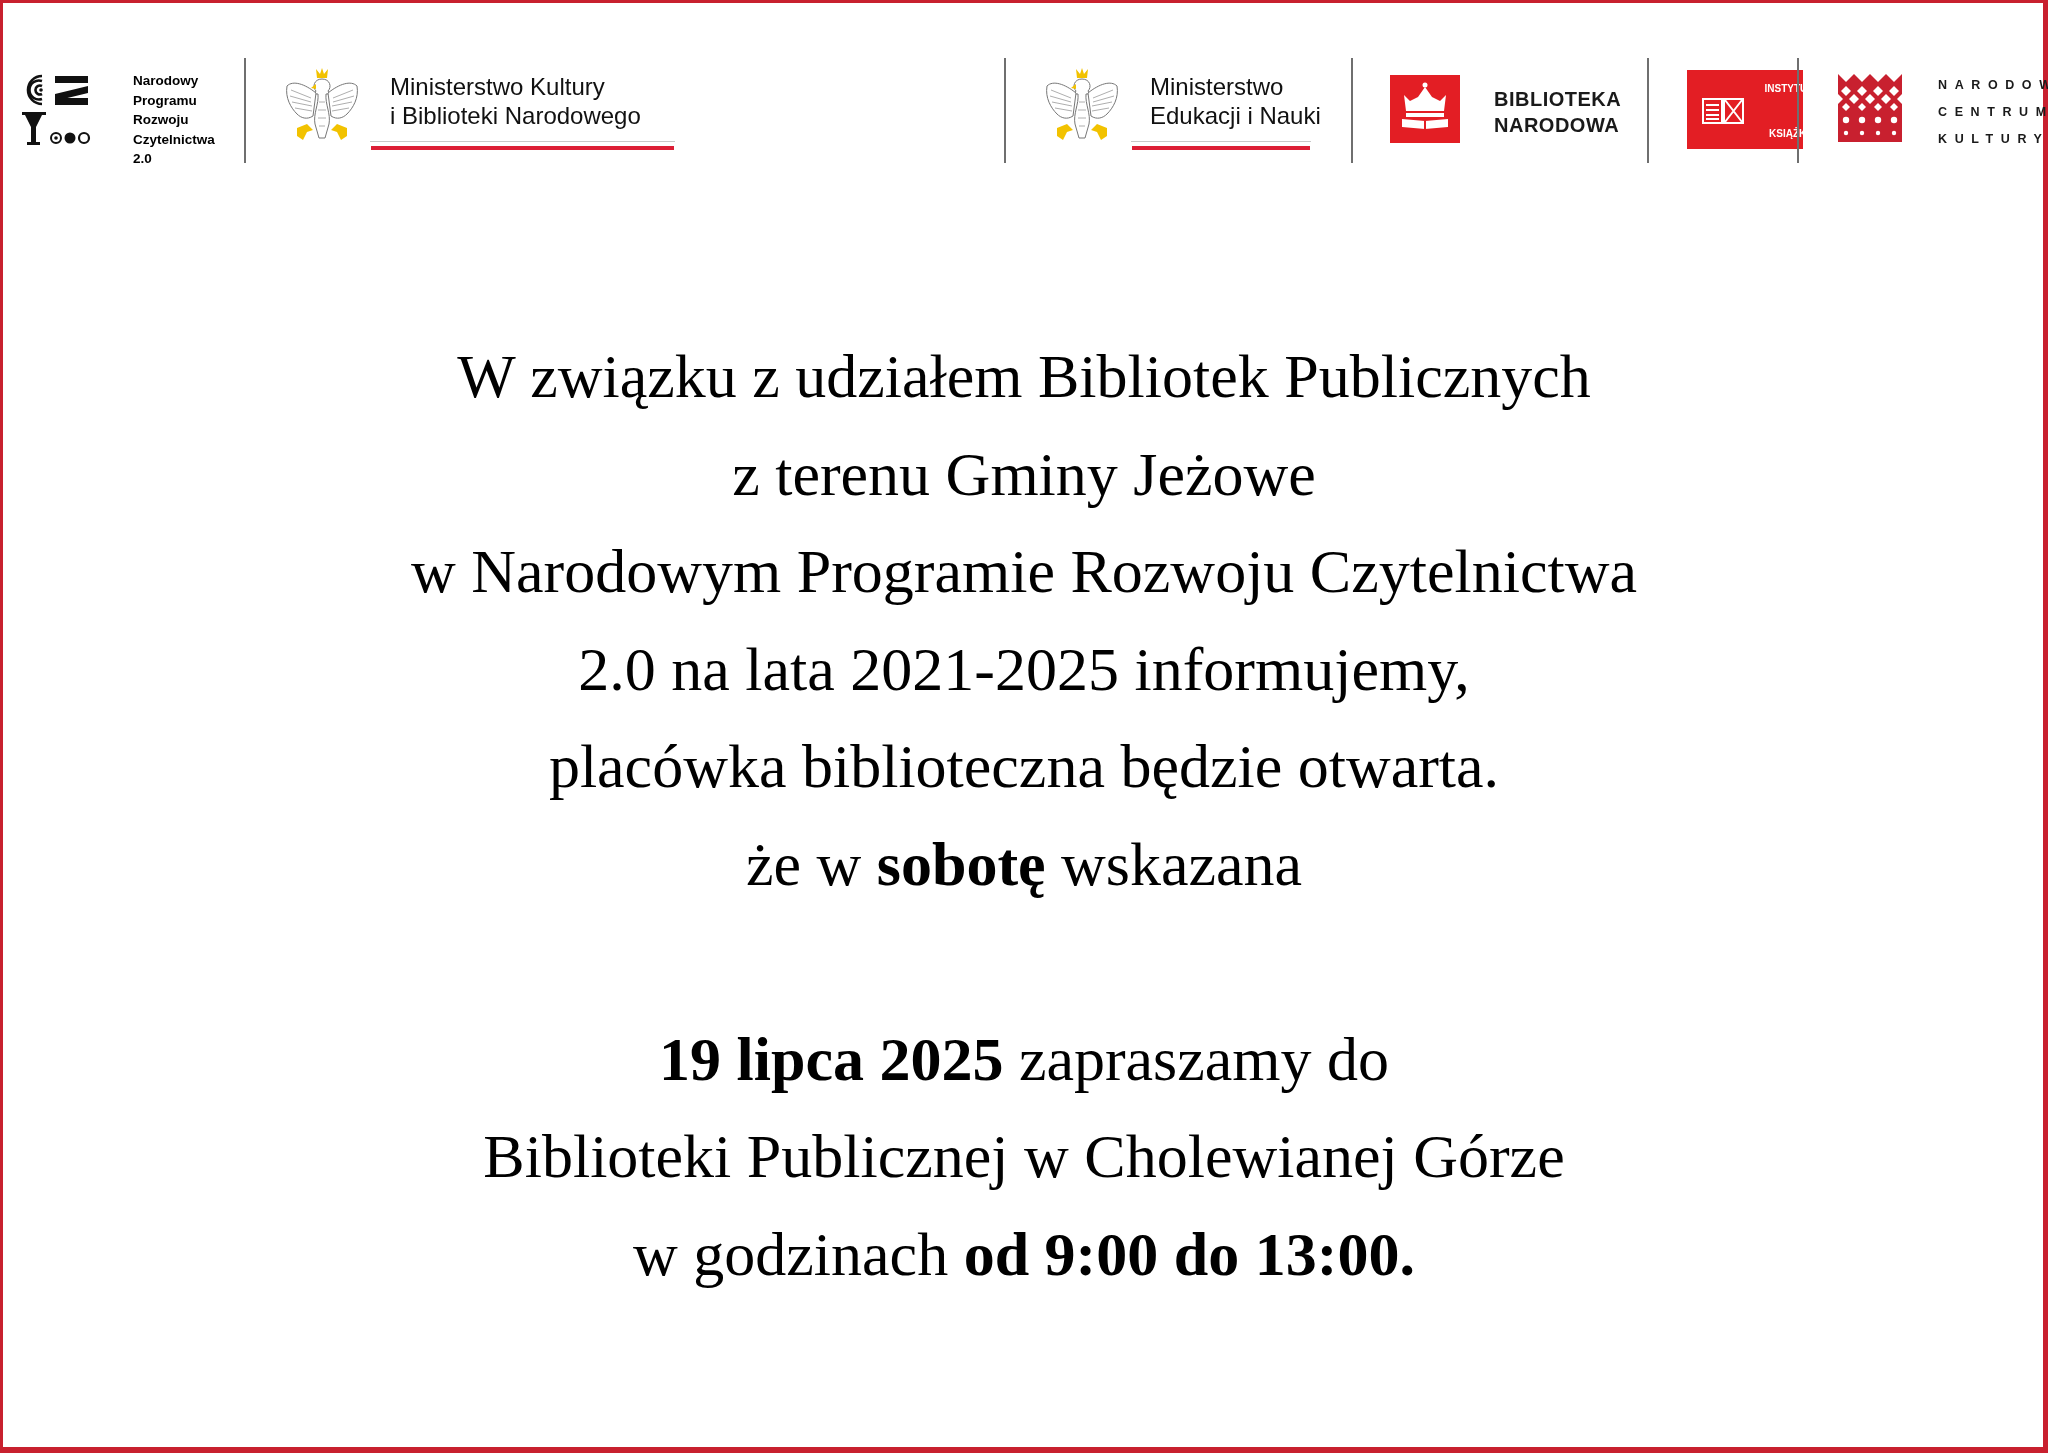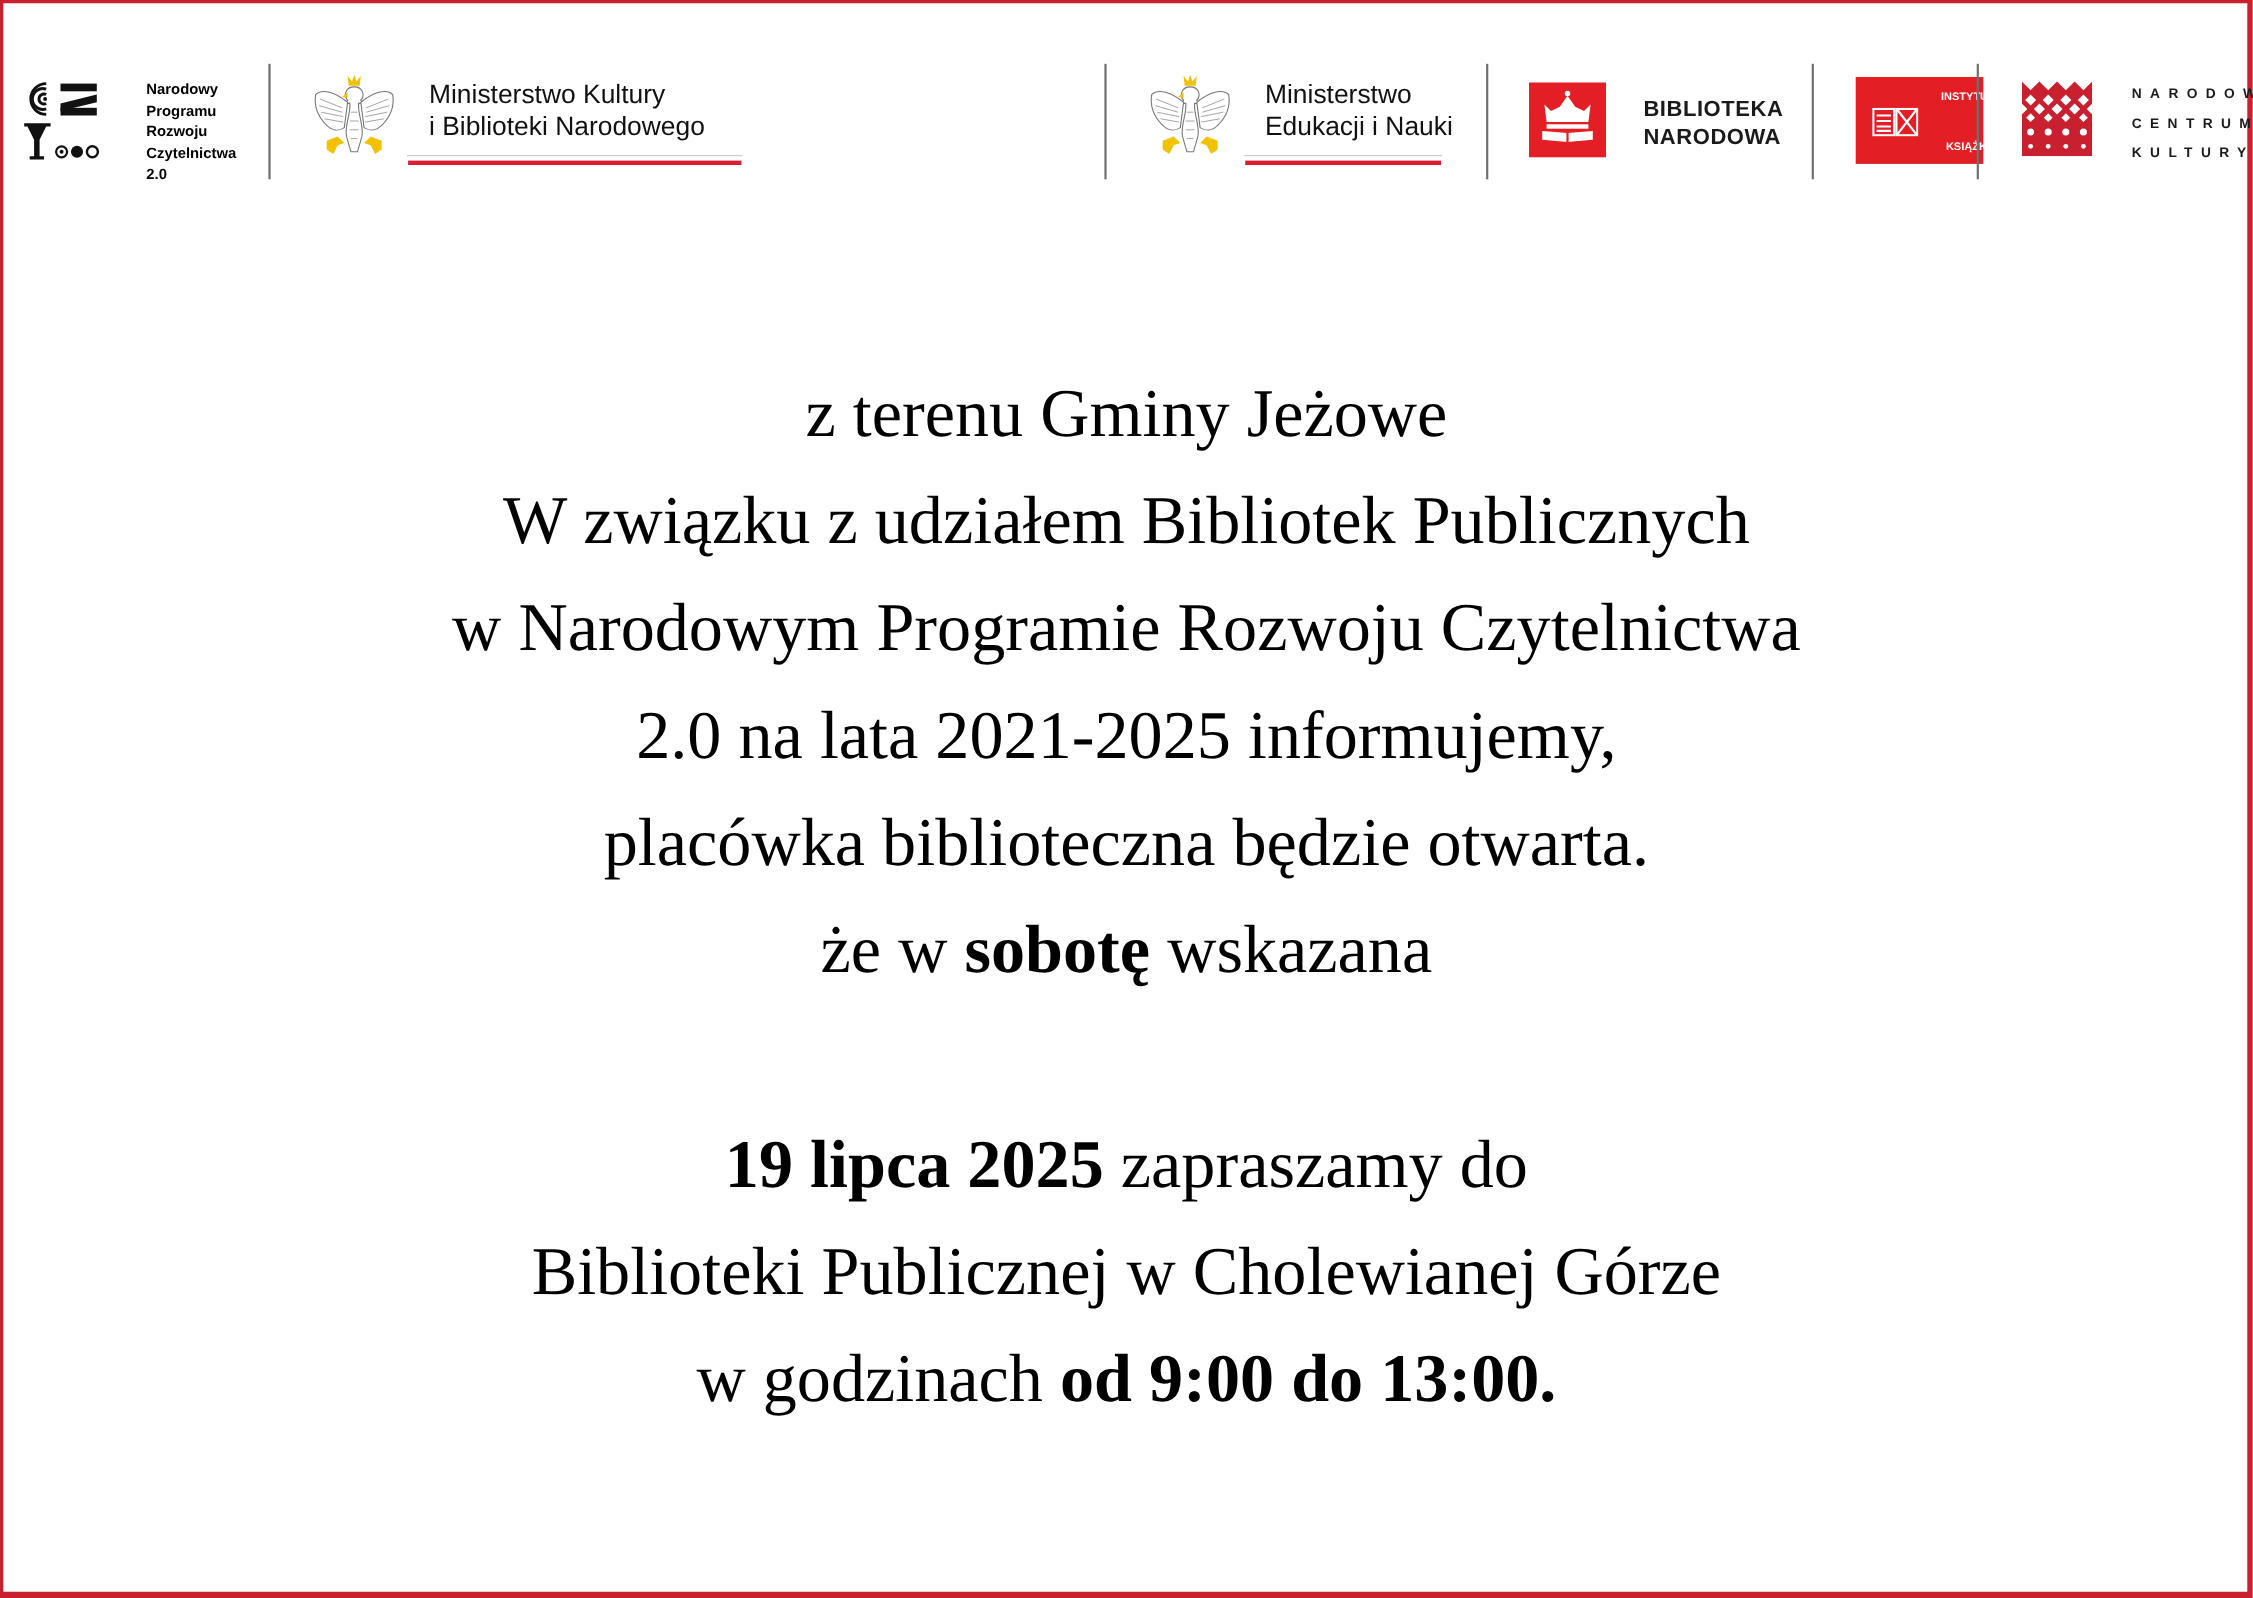--- a/index.html
+++ b/index.html
@@ -183,22 +183,22 @@
     </g>
   </svg>
   <div class="abs nck-text sans">
     <div>NARODOWE</div>
     <div>CENTRUM</div>
     <div>KULTURY</div>
   </div>
 </div>
 
 <div class="main">
+  <span class="line">W związku z udziałem Bibliotek Publicznych</span>
   <span class="line">z terenu Gminy Jeżowe</span>
-  <span class="line">W związku z udziałem Bibliotek Publicznych</span>
   <span class="line">w Narodowym Programie Rozwoju Czytelnictwa</span>
   <span class="line">2.0 na lata 2021-2025 informujemy,</span>
   <span class="line">placówka biblioteczna będzie otwarta.</span>
   <span class="line"><span>że w </span><b>sobotę</b><span> wskazana</span></span>
   <div class="gap"></div>
   <span class="line"><b>19 lipca 2025</b><span> zapraszamy do</span></span>
   <span class="line">Biblioteki Publicznej w Cholewianej Górze</span>
   <span class="line"><span>w godzinach </span><b>od 9:00 do 13:00.</b></span>
 </div>
 

